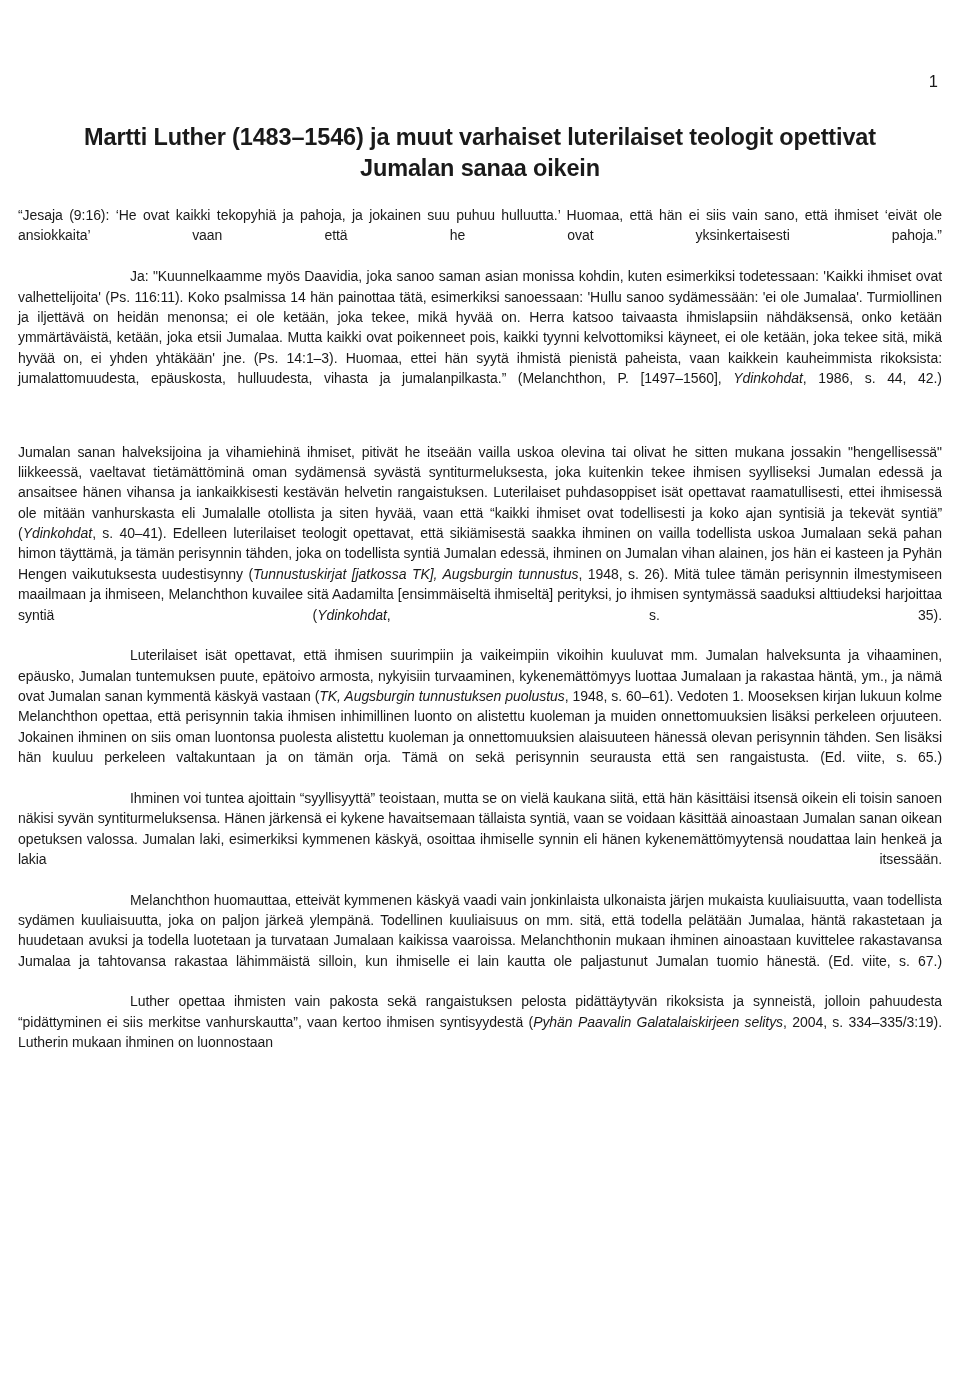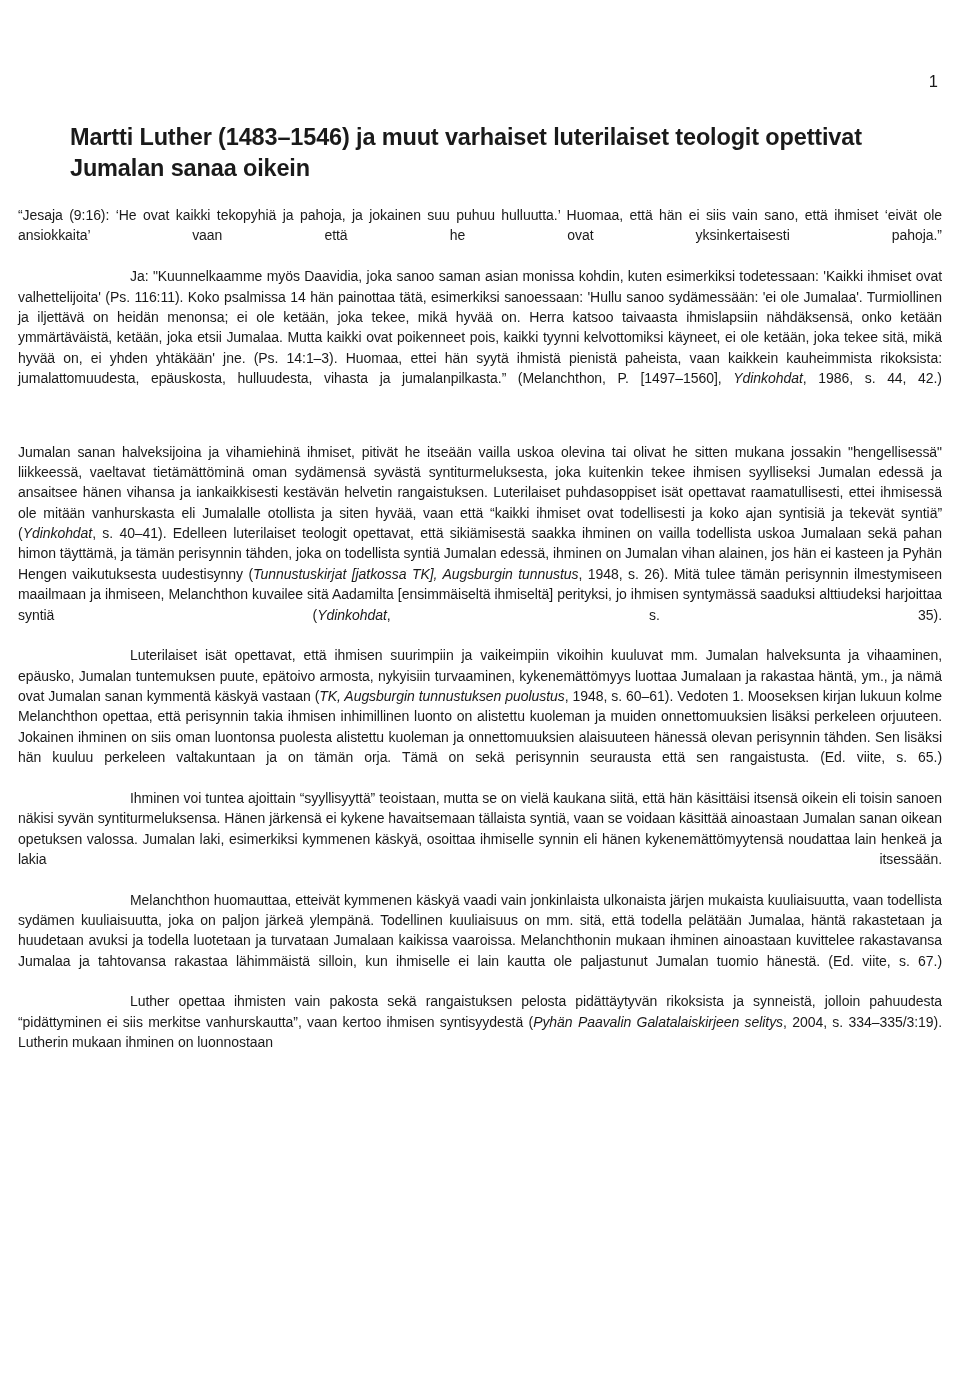--- a/index.html
+++ b/index.html
@@ -31,20 +31,21 @@
     font-weight: 400;
     color: #1a1a1a;
     letter-spacing: 0;
   }
   .doc-title {
     margin: 0;
     padding-top: 122px;
     font-size: 23.5px;
     font-weight: bold;
     line-height: 1.30;
+    text-align: center;
     color: #1a1a1a;
     letter-spacing: -0.15px;
     padding-left: 52px;
     padding-right: 52px;
   }
   .body-block {
     padding-top: 22px;
   }
   p.para {
     margin: 0;

